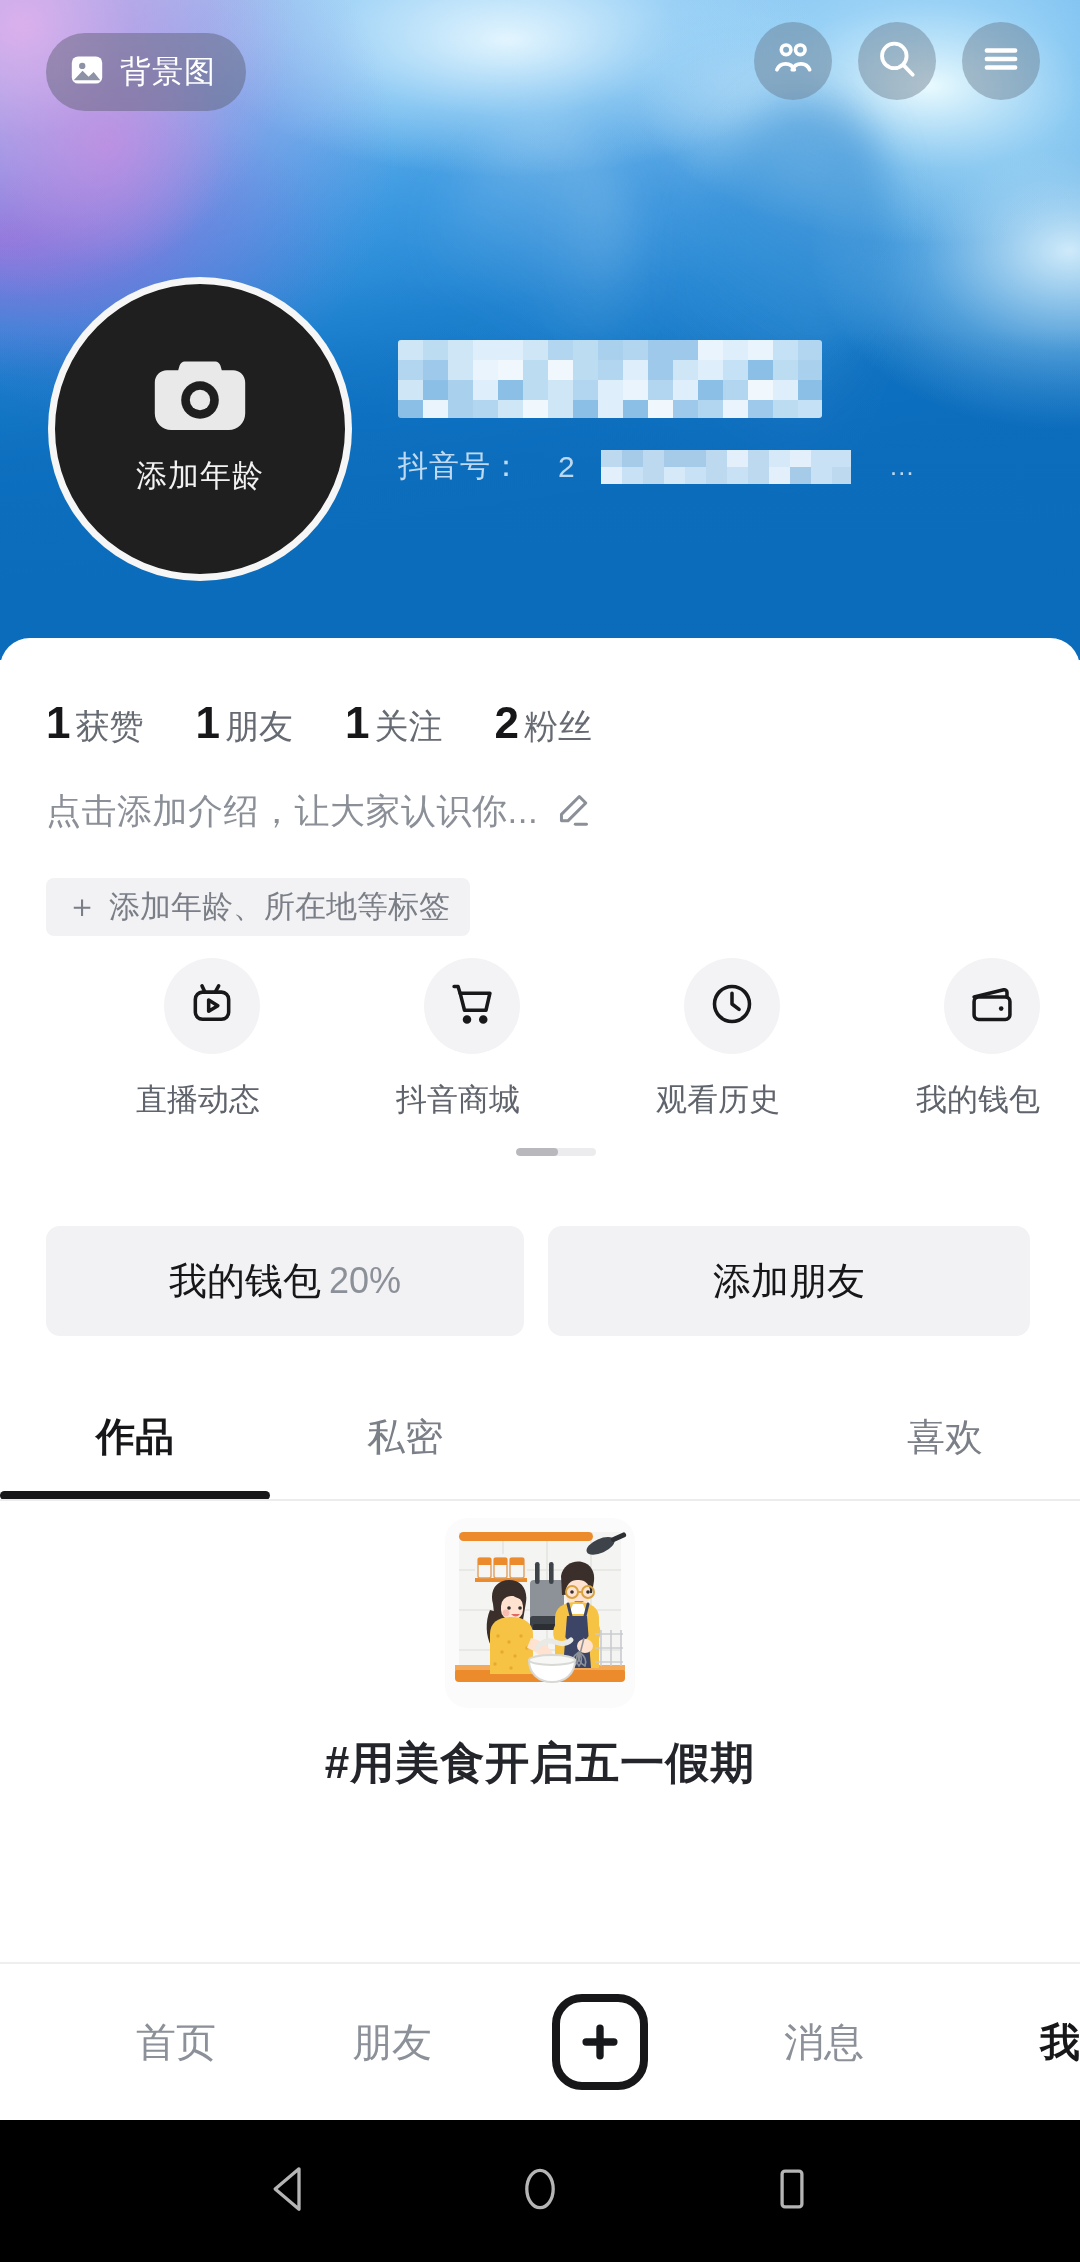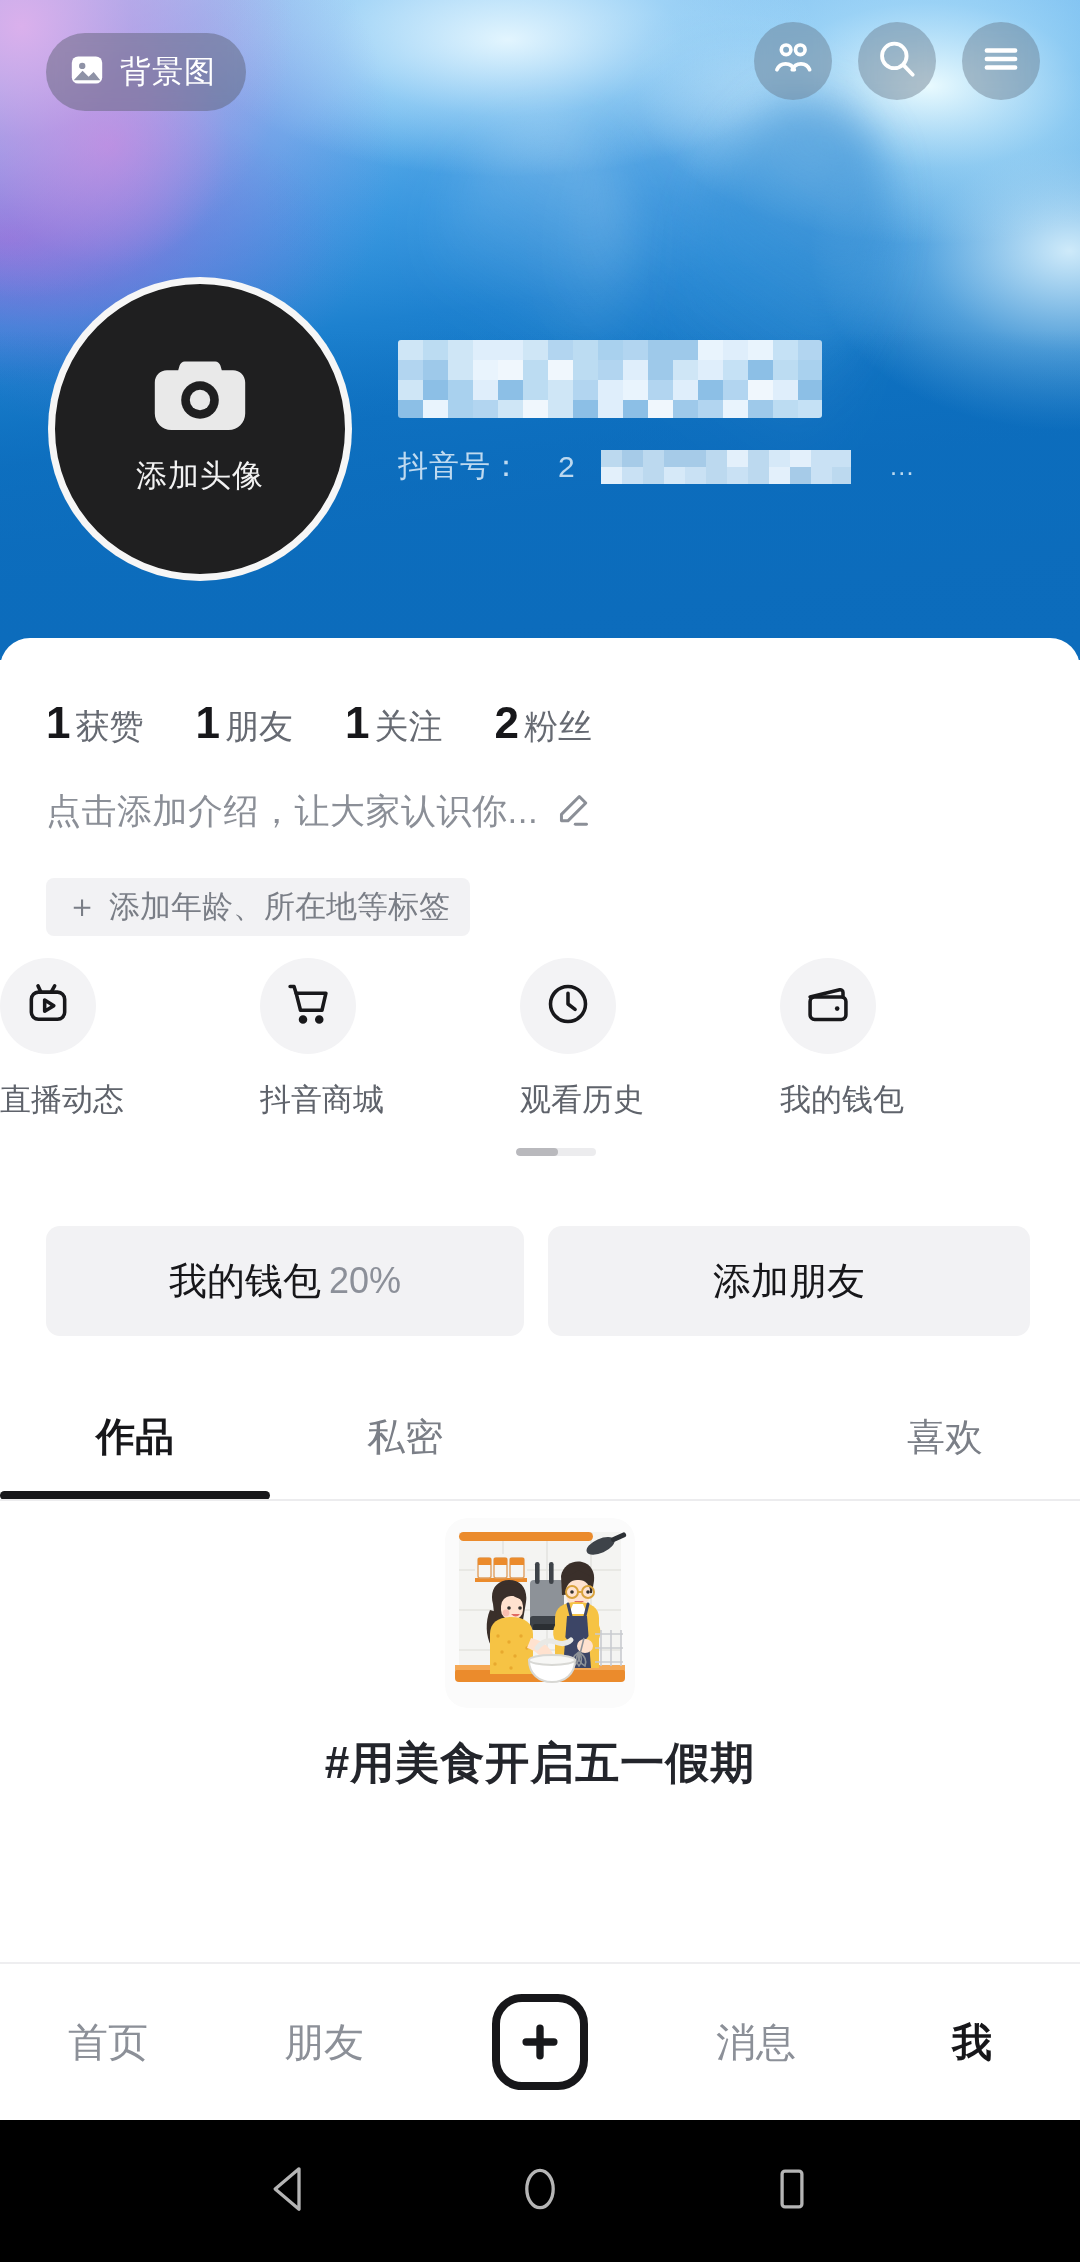--- a/index.html
+++ b/index.html
@@ -106,21 +106,21 @@
   .tagbtn {
     position:absolute; left:46px; top:240px; height:58px; padding:0 20px;
     display:flex; align-items:center; gap:11px;
     background:#f2f2f4; border-radius:8px;
   }
   .tagbtn .plus { font-size:32px; color:#7a7e86; line-height:1; margin-top:-2px; }
   .tagbtn .t { font-size:31px; color:#7a7e86; }
 
   
   .quick { position:absolute; left:0; top:320px; width:1080px; display:flex; }
-  .qi { width:260px; display:flex; flex-direction:column; align-items:flex-start; }
+  .qi { width:260px; display:flex; flex-direction:column; align-items:flex-end; }
   .qi .bub {
     width:96px; height:96px; border-radius:50%; background:#f3f3f5;
     display:flex; align-items:center; justify-content:center;
   }
   .qi .qlab { margin-top:25px; font-size:31px; color:#5f636b; }
   .scroll-ind {
     position:absolute; left:516px; top:510px; width:80px; height:8px;
     border-radius:4px; background:#ececee; overflow:hidden;
   }
   .scroll-ind i { display:block; width:42px; height:8px; border-radius:4px; background:#b9b9bd; }
@@ -148,21 +148,21 @@
   .empty { position:absolute; left:0; top:880px; width:1080px; display:flex; flex-direction:column; align-items:center; }
   .empty-illus { width:190px; height:190px; border-radius:22px; overflow:hidden; background:#fff; }
   .empty-cap { margin-top:26px; font-size:44px; font-weight:700; color:#23252b; letter-spacing:1px; white-space:nowrap; }
 
   
   .botnav {
     position:absolute; left:0; top:1962px; width:1080px; height:158px;
     background:#fff; border-top:2px solid #eeeef0;
     display:flex; align-items:center;
   }
-  .bn { flex:1; display:flex; align-items:center; justify-content:center; }
+  .bn { flex:1; display:flex; align-items:center; justify-content:flex-end; }
   .bn .bl { font-size:40px; color:#8c9098; }
   .bn.active .bl { color:#17171a; font-weight:700; }
   .plus-box {
     width:96px; height:96px; border:8px solid #17171a; border-radius:30px;
     display:flex; align-items:center; justify-content:center;
   }
 
   
   .sysbar {
     position:absolute; left:0; top:2120px; width:1080px; height:142px; background:#000;
@@ -221,21 +221,21 @@
   </div>
 
   <div class="avatar-wrap">
     <span class="cam">
       <svg width="96" height="86" viewBox="0 0 48 43">
         <path d="M16.4 4.2h15.2c1.3 0 2.2 1 2.6 2.1l.7 2.3h5.6c3.4 0 6.1 2.7 6.1 6.1v15.5c0 4.6-3.7 8.3-8.3 8.3H9.7c-4.6 0-8.3-3.7-8.3-8.3V14.7c0-3.4 2.7-6.1 6.1-6.1h5.6l.7-2.3c.4-1.1 1.3-2.1 2.6-2.1z" fill="#e9e9e9"></path>
         <circle cx="24" cy="23.5" r="9.4" fill="#1f1f20"></circle>
         <circle cx="24" cy="23.5" r="5.1" fill="#e9e9e9"></circle>
       </svg>
     </span>
-    <span class="add-txt">添加头像</span>
+    <span class="add-txt">添加年龄</span>
   </div>
 
   <div class="name-block">
     <div class="name-mosaic" id="nameMosaic">
         <i style="left:0px;top:0px;width:25px;height:20px;background:#cfe6f6"></i>
         <i style="left:25px;top:0px;width:25px;height:20px;background:#bcdcf2"></i>
         <i style="left:50px;top:0px;width:25px;height:20px;background:#cfe6f6"></i>
         <i style="left:75px;top:0px;width:25px;height:20px;background:#dfeefb"></i>
         <i style="left:100px;top:0px;width:25px;height:20px;background:#dfeefb"></i>
         <i style="left:125px;top:0px;width:25px;height:20px;background:#cfe6f6"></i>

